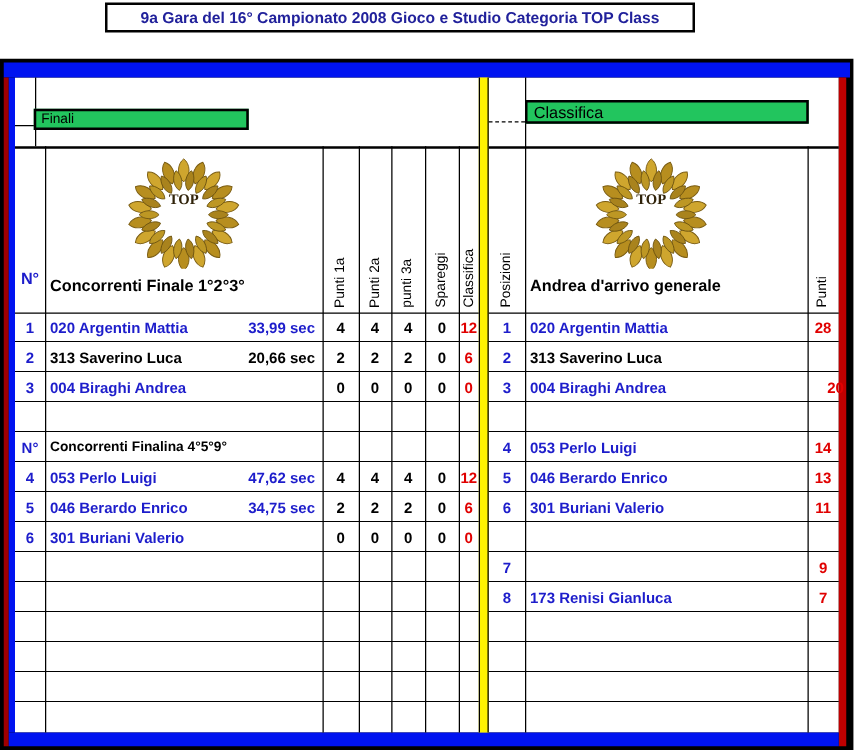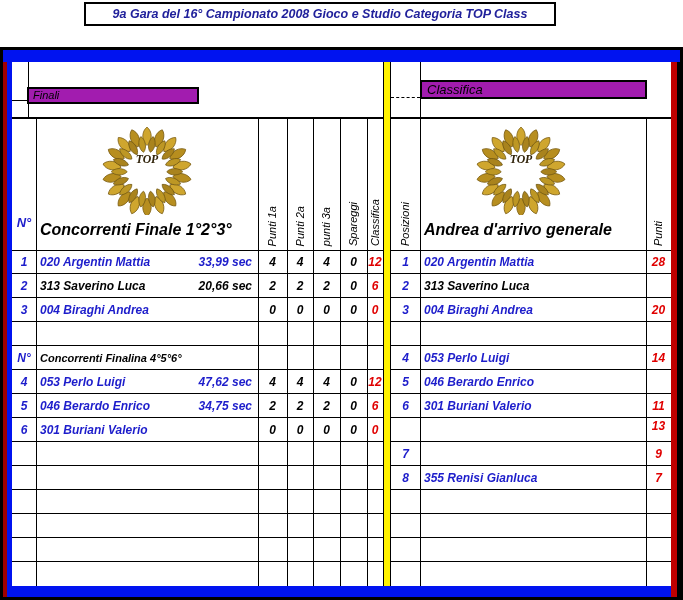--- a/index.html
+++ b/index.html
@@ -1,43 +1,43 @@
 <!DOCTYPE html>
 <html style="--frame-blue: #0013f0; --frame-red: #c00000; --frame-red-dark: #a00000; --divider-yellow: #fff200; --text-navy: #21219b; --text-blue: #1d1dcb; --value-red: #e00000; --gold: #c9a227;"><head>
 <meta charset="utf-8">
 <style>
   html,body{margin:0;padding:0;background:#fff;}
   .stage{position:relative;width:683px;height:600px;background:#fff;overflow:hidden;
-         font-family:"Liberation Sans",sans-serif;font-style:italic;}
+         font-family:"Liberation Sans",sans-serif;}
   
   .tbox{position:absolute;border:2px solid #000;background:#fff;color:var(--text-navy,#21219b);
         font-weight:bold;font-size:12.5px;text-align:center;line-height:20px;white-space:pre;}
   
   .frame{position:absolute;left:0;top:47px;width:683px;height:553px;background:#000;}
   .bar-top{position:absolute;left:3px;top:50px;width:677px;height:12px;background:var(--frame-blue,#0013f0);}
   .bar-bottom{position:absolute;left:7px;top:586px;width:664px;height:11px;background:var(--frame-blue,#0013f0);}
   .stripe-red-l{position:absolute;left:3px;top:62px;width:4px;height:535px;background:var(--frame-red-dark,#a00000);}
   .stripe-blue-l{position:absolute;left:7px;top:62px;width:5px;height:524px;background:var(--frame-blue,#0013f0);}
   .stripe-red-r{position:absolute;left:671px;top:62px;width:6px;height:535px;background:var(--frame-red,#c00000);}
   .content{position:absolute;left:12px;top:62px;width:659px;height:524px;background:#fff;}
   .ydiv{position:absolute;left:383px;top:62px;width:8px;height:524px;box-sizing:border-box;
         background:var(--divider-yellow,#fff200);border-left:1px solid #000;border-right:1px solid #000;}
   
   .gl{position:absolute;background:#000;}
   .dash{position:absolute;border-top:1px dashed #000;height:0;}
   .rows-bg{position:absolute;top:250px;height:312px;
     background:repeating-linear-gradient(to bottom,transparent 0,transparent 23px,#000 23px,#000 24px);}
   
-  .secbox{position:absolute;border:2px solid #000;background:#a21caf;color:#000;box-sizing:border-box;
+  .secbox{position:absolute;border:2px solid #000;background:#22c55e;color:#000;box-sizing:border-box;
           white-space:pre;}
   
   .vcol{position:absolute;top:150px;height:96px;display:flex;align-items:flex-end;justify-content:center;
         font-size:11px;color:#000;}
   .vcol span{writing-mode:vertical-rl;transform:rotate(180deg);line-height:1;white-space:pre;}
-  .hlbl{position:absolute;font-weight:bold;font-size:16px;color:#000;white-space:pre;}
+  .hlbl{position:absolute;font-weight:bold;font-size:13px;color:#000;white-space:pre;}
   
   .lrow,.rrow{position:absolute;height:24px;line-height:24px;font-size:12px;font-weight:bold;}
   .lrow{left:12px;width:371px;}
   .rrow{left:391px;width:280px;}
   .cell{position:absolute;top:0;height:24px;}
   .ctr{text-align:center;}
   .blu{color:var(--text-blue,#1d1dcb);}
   .red{color:var(--value-red,#e00000);}
   .blk{color:#000;}
   .nmcell{position:absolute;left:28px;top:0;width:218px;height:24px;display:flex;
@@ -195,21 +195,21 @@
     </span>
     <span class="cell ctr blk" style="left:246px;width:29px;">0</span>
     <span class="cell ctr blk" style="left:275px;width:26px;">0</span>
     <span class="cell ctr blk" style="left:301px;width:27px;">0</span>
     <span class="cell ctr blk" style="left:328px;width:27px;">0</span>
     <span class="cell ctr red" style="left:355px;width:16px;">0</span>
   </div>
 
   <div class="lrow" style="top:346px;">
     <span class="cell ctr blu" style="left:0;width:24px;font-size:12px;">N°</span>
-    <span class="cell blk" style="left:28px;font-size:11px;">Concorrenti  Finalina 4°5°6°</span>
+    <span class="cell blk" style="left:28px;font-size:11px;">Concorrenti  Finalina 4°5°9°</span>
   </div>
 
   <div class="lrow" style="top:370px;">
     <span class="cell ctr blu" style="left:0;width:24px;">4</span>
     <span class="nmcell blu">
       <span>053 Perlo Luigi</span>
       <span>47,62 sec</span>
     </span>
     <span class="cell ctr blk" style="left:246px;width:29px;">4</span>
     <span class="cell ctr blk" style="left:275px;width:26px;">4</span>
@@ -248,40 +248,40 @@
     <span class="cell ctr red" style="left:255px;width:25px;">28</span>
   </div>
   <div class="rrow" style="top:274px;">
     <span class="cell ctr blu" style="left:0;width:29px;">2</span>
     <span class="cell blk rnm">313 Saverino Luca</span>
     <span class="cell ctr red" style="left:255px;width:25px;"></span>
   </div>
   <div class="rrow" style="top:298px;">
     <span class="cell ctr blu" style="left:0;width:29px;">3</span>
     <span class="cell blu rnm">004 Biraghi Andrea</span>
-    <span class="cell ctr red" style="left:255px;width:25px;">20</span>
+    <span class="cell ctr red" style="left:265px;width:25px;">20</span>
   </div>
   <div class="rrow" style="top:346px;">
     <span class="cell ctr blu" style="left:0;width:29px;">4</span>
     <span class="cell blu rnm">053 Perlo Luigi</span>
     <span class="cell ctr red" style="left:255px;width:25px;">14</span>
   </div>
   <div class="rrow" style="top:370px;">
     <span class="cell ctr blu" style="left:0;width:29px;">5</span>
     <span class="cell blu rnm">046 Berardo Enrico</span>
-    <span class="cell ctr red" style="left:255px;width:25px;margin-top:44px;">13</span>
+    <span class="cell ctr red" style="left:255px;width:25px;">13</span>
   </div>
   <div class="rrow" style="top:394px;">
     <span class="cell ctr blu" style="left:0;width:29px;">6</span>
     <span class="cell blu rnm">301 Buriani Valerio</span>
     <span class="cell ctr red" style="left:255px;width:25px;">11</span>
   </div>
   <div class="rrow" style="top:442px;">
     <span class="cell ctr blu" style="left:0;width:29px;">7</span>
     <span class="cell ctr red" style="left:255px;width:25px;">9</span>
   </div>
   <div class="rrow" style="top:466px;">
     <span class="cell ctr blu" style="left:0;width:29px;">8</span>
-    <span class="cell blu rnm">355 Renisi Gianluca</span>
+    <span class="cell blu rnm">173 Renisi Gianluca</span>
     <span class="cell ctr red" style="left:255px;width:25px;">7</span>
   </div>
 
 </div>
 
 </body></html>

